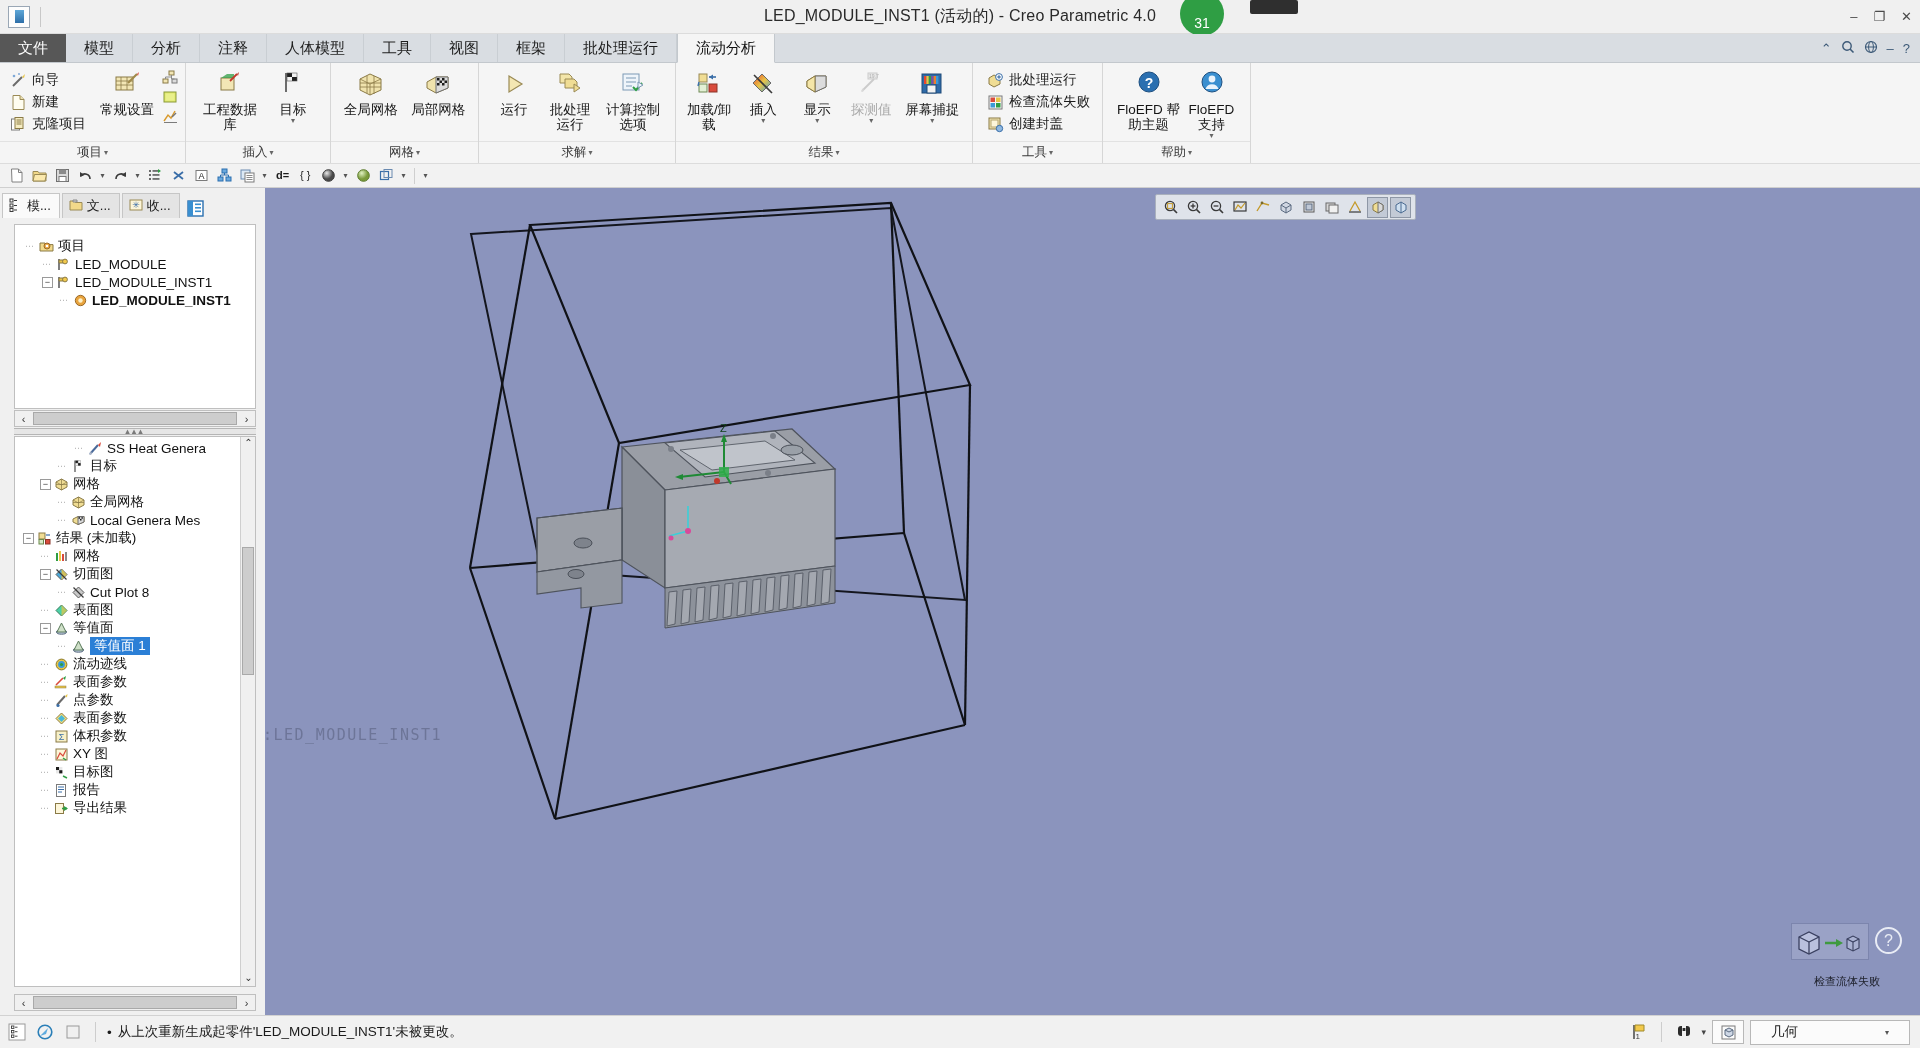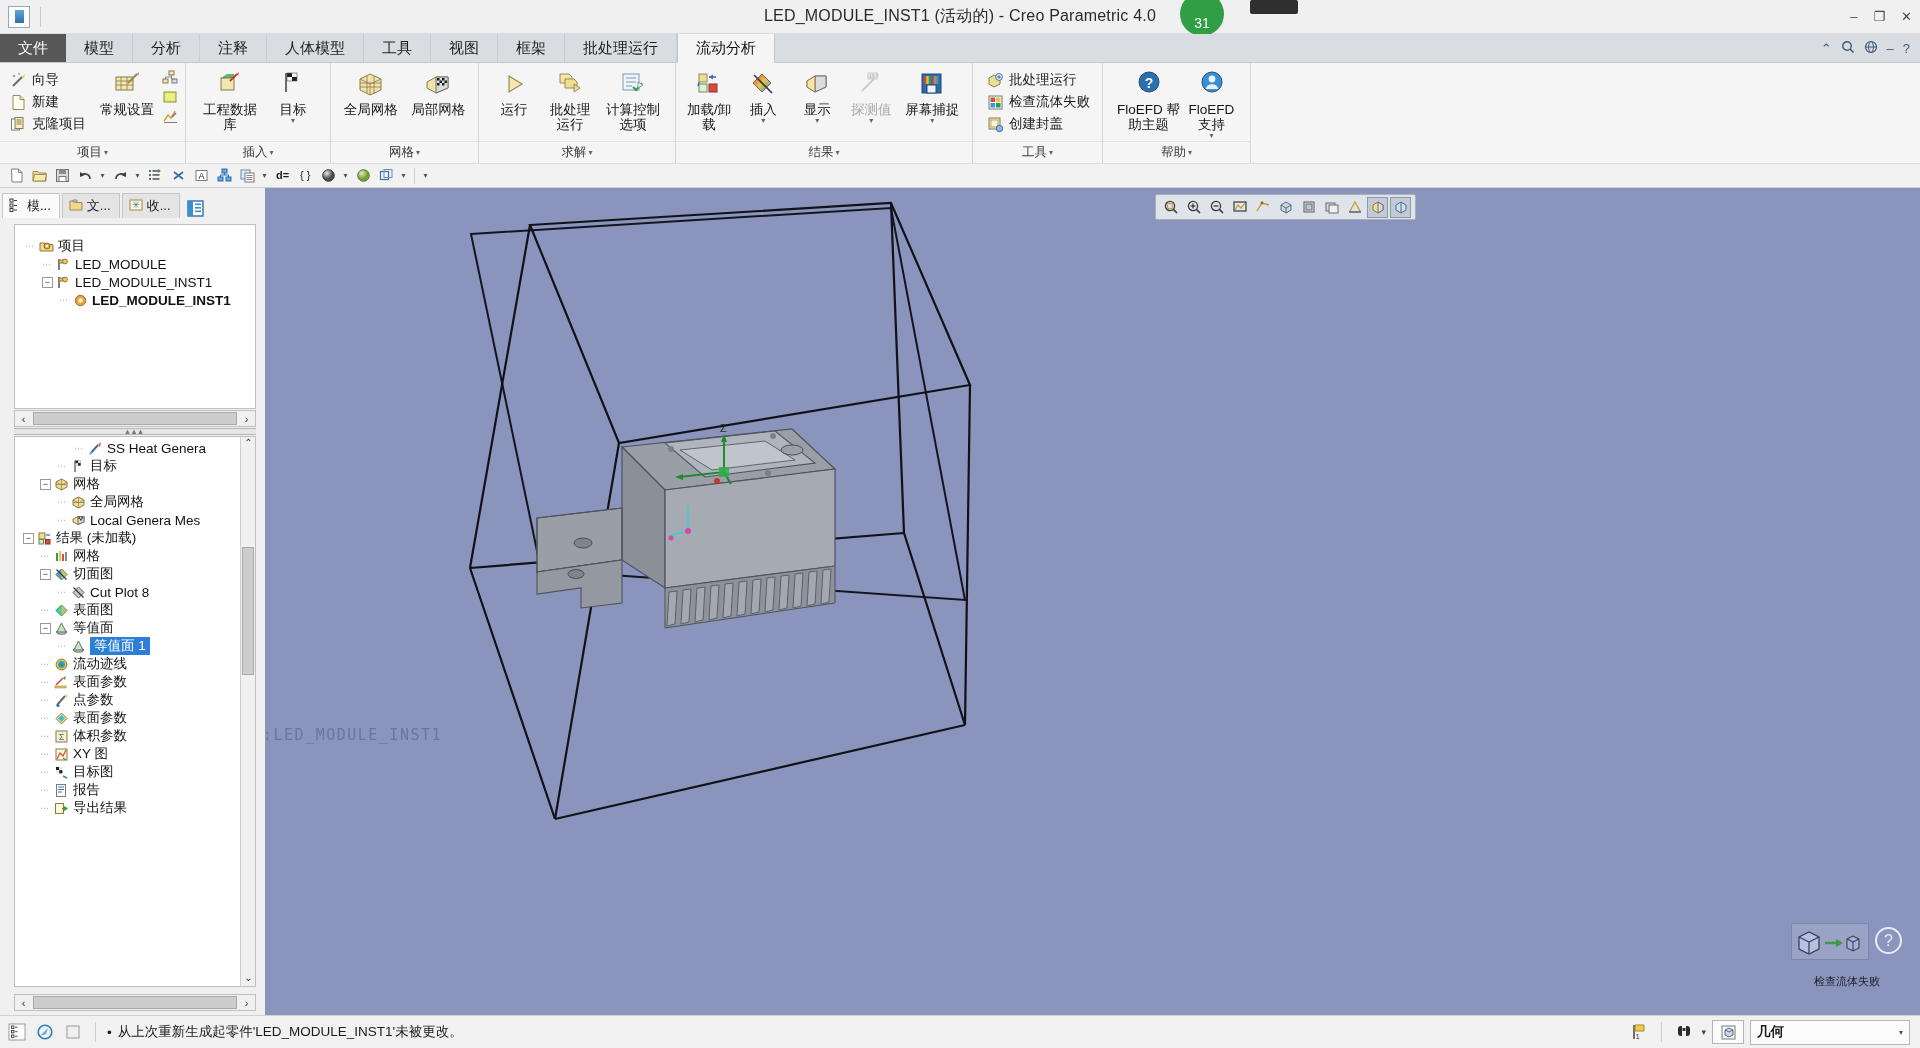--- a/index.html
+++ b/index.html
@@ -241,22 +241,22 @@
   .sb-ic { width: 22px; height: 22px; display: flex; align-items: center; justify-content: center; cursor: default; }
   .sb-sep { width: 1px; height: 20px; background: #cdcdcd; margin: 0 5px; }
   .sb-msg { font-size: 13.5px; color: #1b1b1b; white-space: nowrap; }
   .sb-right { margin-left: auto; display: flex; align-items: center; gap: 6px; padding-right: 10px; }
   .sb-box {
     width: 32px; height: 24px; border: 1px solid #b8b8b8; background: #fbfbfb;
     display: flex; align-items: center; justify-content: center; cursor: default;
   }
   .sb-combo {
     display: flex; align-items: center; gap: 6px; height: 25px;
-    border: 1px solid #b8b8b8; background: #fbfbfb; padding: 0 6px;
-    font-size: 13.5px; color: #1b1b1b; min-width: 130px; cursor: default; font-weight: bold;
+    border: 1px solid #b8b8b8; background: #fbfbfb; padding: 0 20px;
+    font-size: 13.5px; color: #1b1b1b; min-width: 130px; cursor: default;
   }
   .sb-combo .car { margin-left: auto; font-size: 8px; color: #555; }
 </style>
 </head>
 <body>
 
 <div id="app">
 
   <div class="titlebar">
     <div class="tb-appicon">

